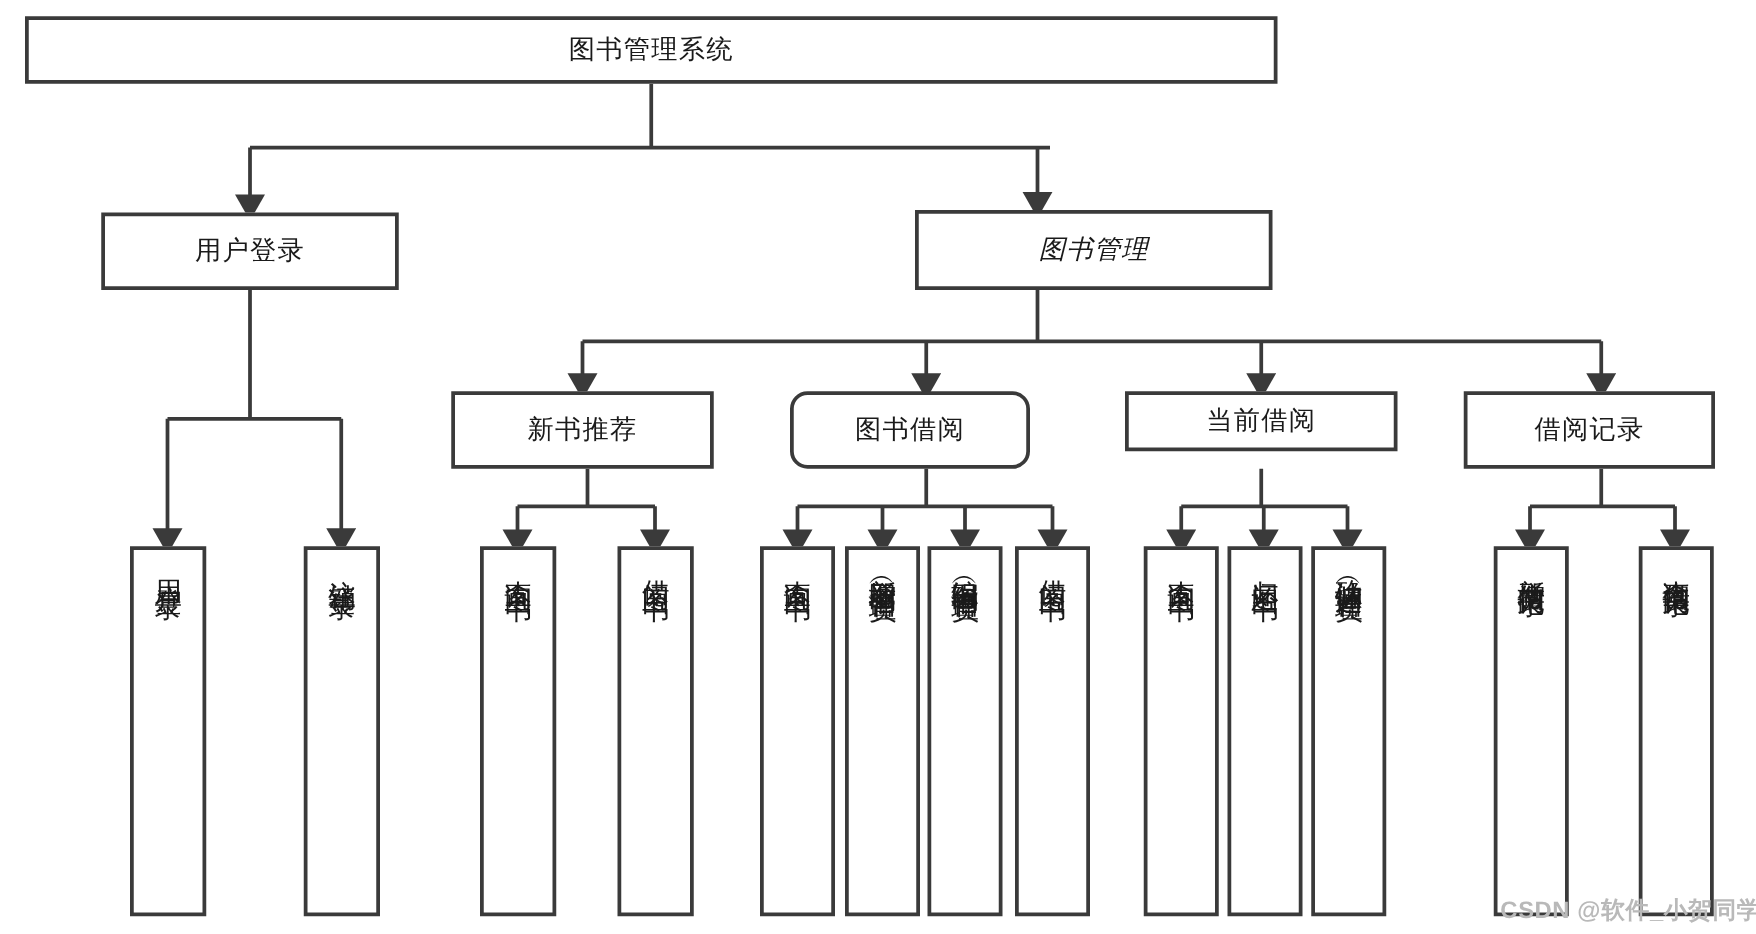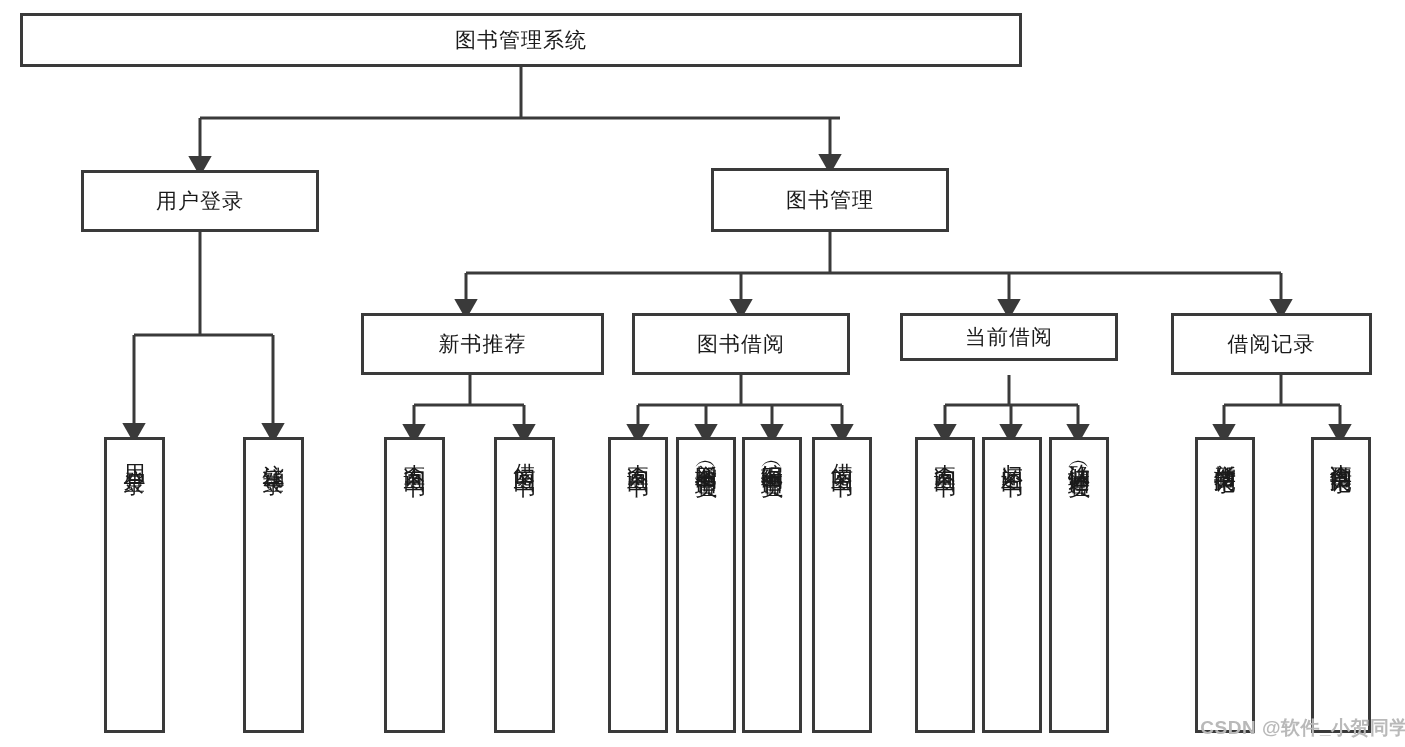--- a/index.html
+++ b/index.html
@@ -109,28 +109,28 @@
     </g>
   </svg>
 
   <div class="node" style="left:20px;top:13px;width:1002px;height:54px;">
     <span class="lbl">图书管理系统</span>
   </div>
 
   <div class="node" style="left:81px;top:170px;width:238px;height:62px;">
     <span class="lbl">用户登录</span>
   </div>
-  <div class="node" style="left:711px;top:168px;width:238px;height:64px;">
+  <div class="node" style="left:732px;top:168px;width:286px;height:64px;font-style:italic;">
     <span class="lbl">图书管理</span>
   </div>
 
-  <div class="node" style="left:361px;top:313px;width:243px;height:62px;">
+  <div class="node" style="left:361px;top:313px;width:210px;height:62px;">
     <span class="lbl">新书推荐</span>
   </div>
-  <div class="node" style="left:632px;top:313px;width:218px;height:62px;">
+  <div class="node" style="left:632px;top:313px;width:192px;height:62px;border-radius:14px;">
     <span class="lbl">图书借阅</span>
   </div>
   <div class="node" style="left:900px;top:313px;width:218px;height:48px;">
     <span class="lbl">当前借阅</span>
   </div>
   <div class="node" style="left:1171px;top:313px;width:201px;height:62px;">
     <span class="lbl">借阅记录</span>
   </div>
 
   <div class="node leaf" style="left:104px;top:437px;width:61px;height:296px;">

